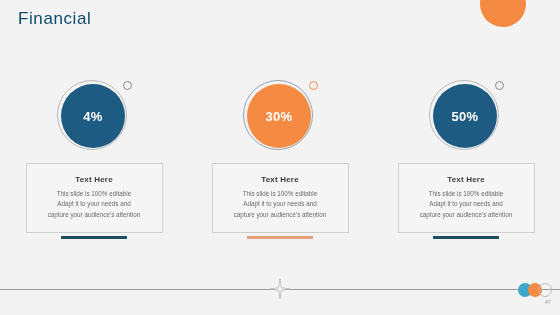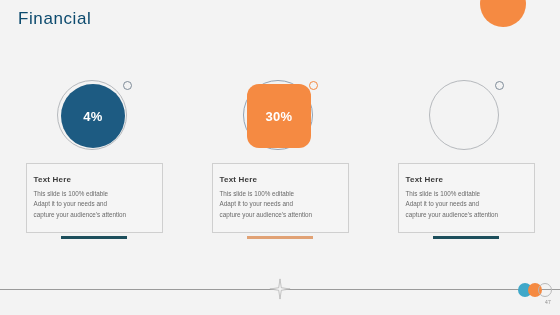--- a/index.html
+++ b/index.html
@@ -111,20 +111,21 @@
     border-color: #f58a42;
   }
 
   
   .card {
     width: 137px;
     box-sizing: border-box;
     border: 1px solid #cfcfcf;
     background: #f5f5f5;
     padding: 11px 7px 12px 7px;
+    text-align: center;
   }
   .card-title {
     font-size: 8px;
     font-weight: 700;
     color: #3b3b3b;
     margin-bottom: 5px;
     letter-spacing: 0.2px;
   }
   .card-body {
     font-size: 6.3px;
@@ -206,37 +207,38 @@
           <div>Adapt it to your needs and</div>
           <div>capture your audience's attention</div>
         </div>
       </div>
       <div class="card-accent" style="background: rgb(29, 79, 92);"></div>
     </div>
 
     <div class="column">
       <div class="circle-wrap">
         <div class="ring-outline blue-ring" style="border-color: rgb(147, 163, 180);"></div>
-        <div class="disc" style="background: rgb(245, 138, 66); border-radius: 12px;">30%</div>
+        <div class="disc" style="background: rgb(245, 138, 66);">30%</div>
         <div class="dot-outline orange-dot" style="border-color: rgb(245, 138, 66);"></div>
       </div>
       <div class="card">
         <div class="card-title">Text Here</div>
         <div class="card-body">
           <div>This slide is 100% editable</div>
           <div>Adapt it to your needs and</div>
           <div>capture your audience's attention</div>
         </div>
       </div>
       <div class="card-accent" style="background: rgb(225, 162, 117);"></div>
     </div>
 
     <div class="column">
       <div class="circle-wrap">
         <div class="ring-outline" style="border-color: rgb(182, 185, 189);"></div>
+        <div class="disc" style="background: rgb(29, 91, 130);">50%</div>
         <div class="dot-outline" style="border-color: rgb(127, 140, 153);"></div>
       </div>
       <div class="card">
         <div class="card-title">Text Here</div>
         <div class="card-body">
           <div>This slide is 100% editable</div>
           <div>Adapt it to your needs and</div>
           <div>capture your audience's attention</div>
         </div>
       </div>

